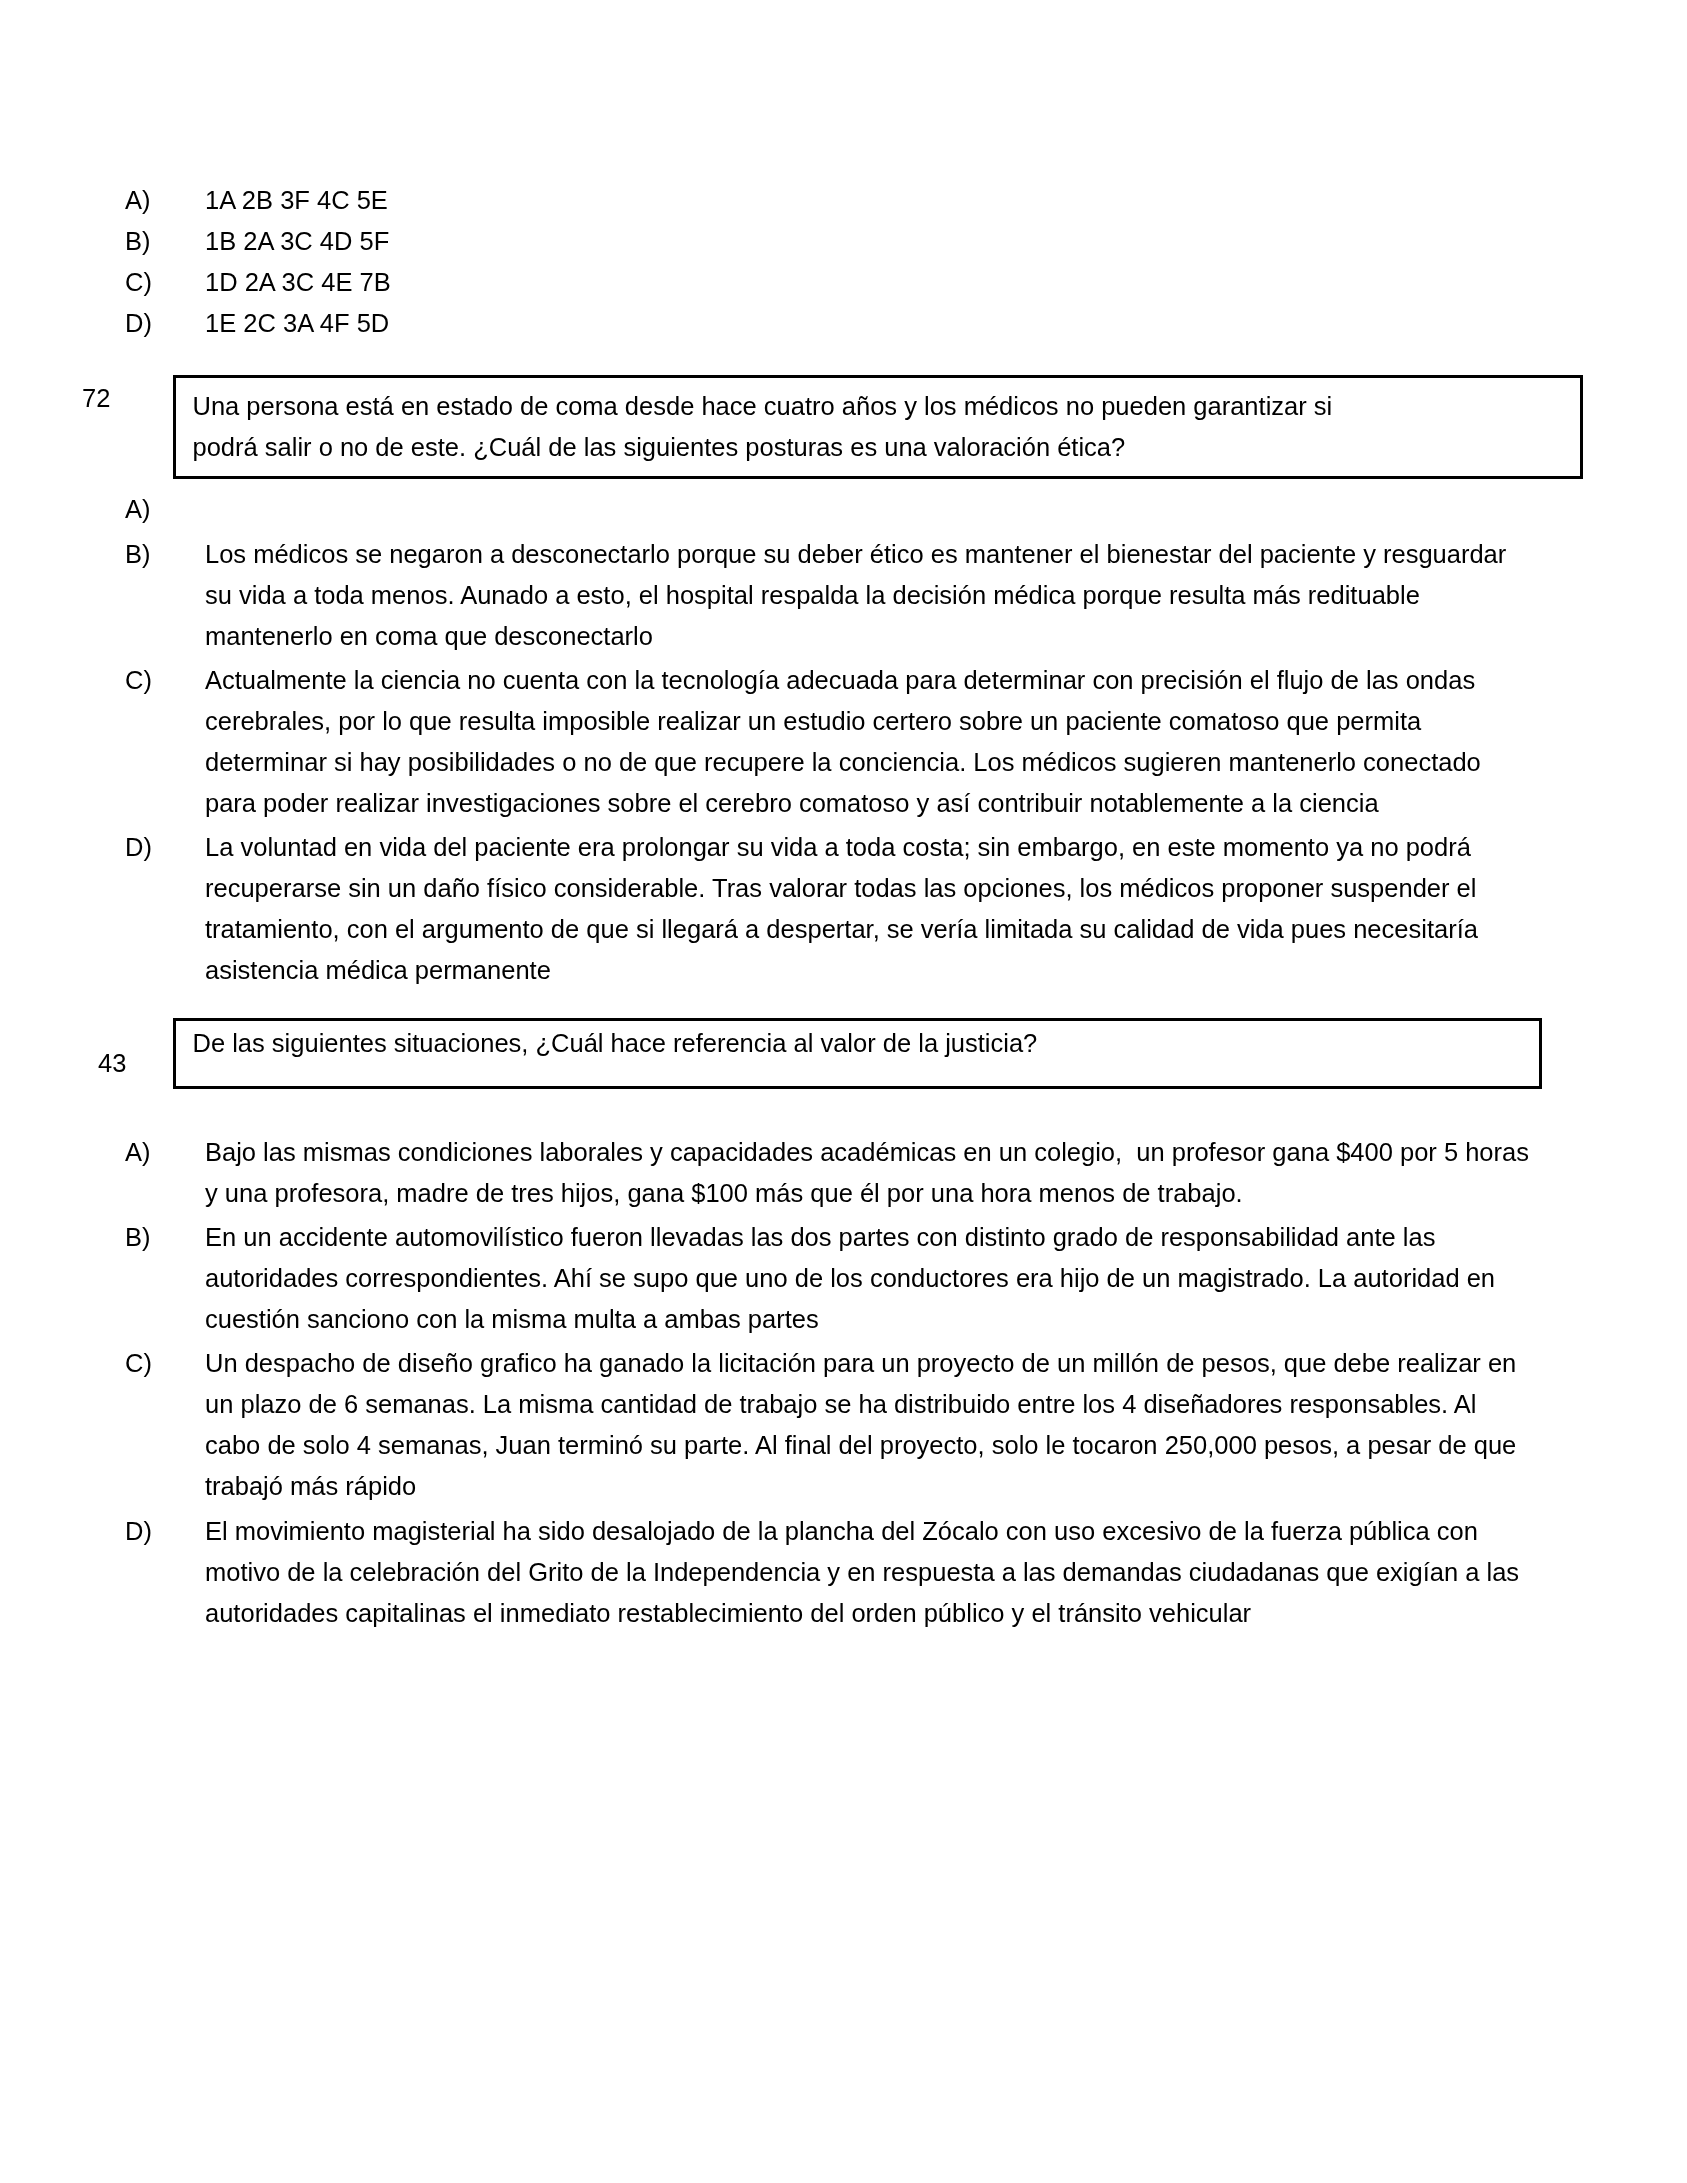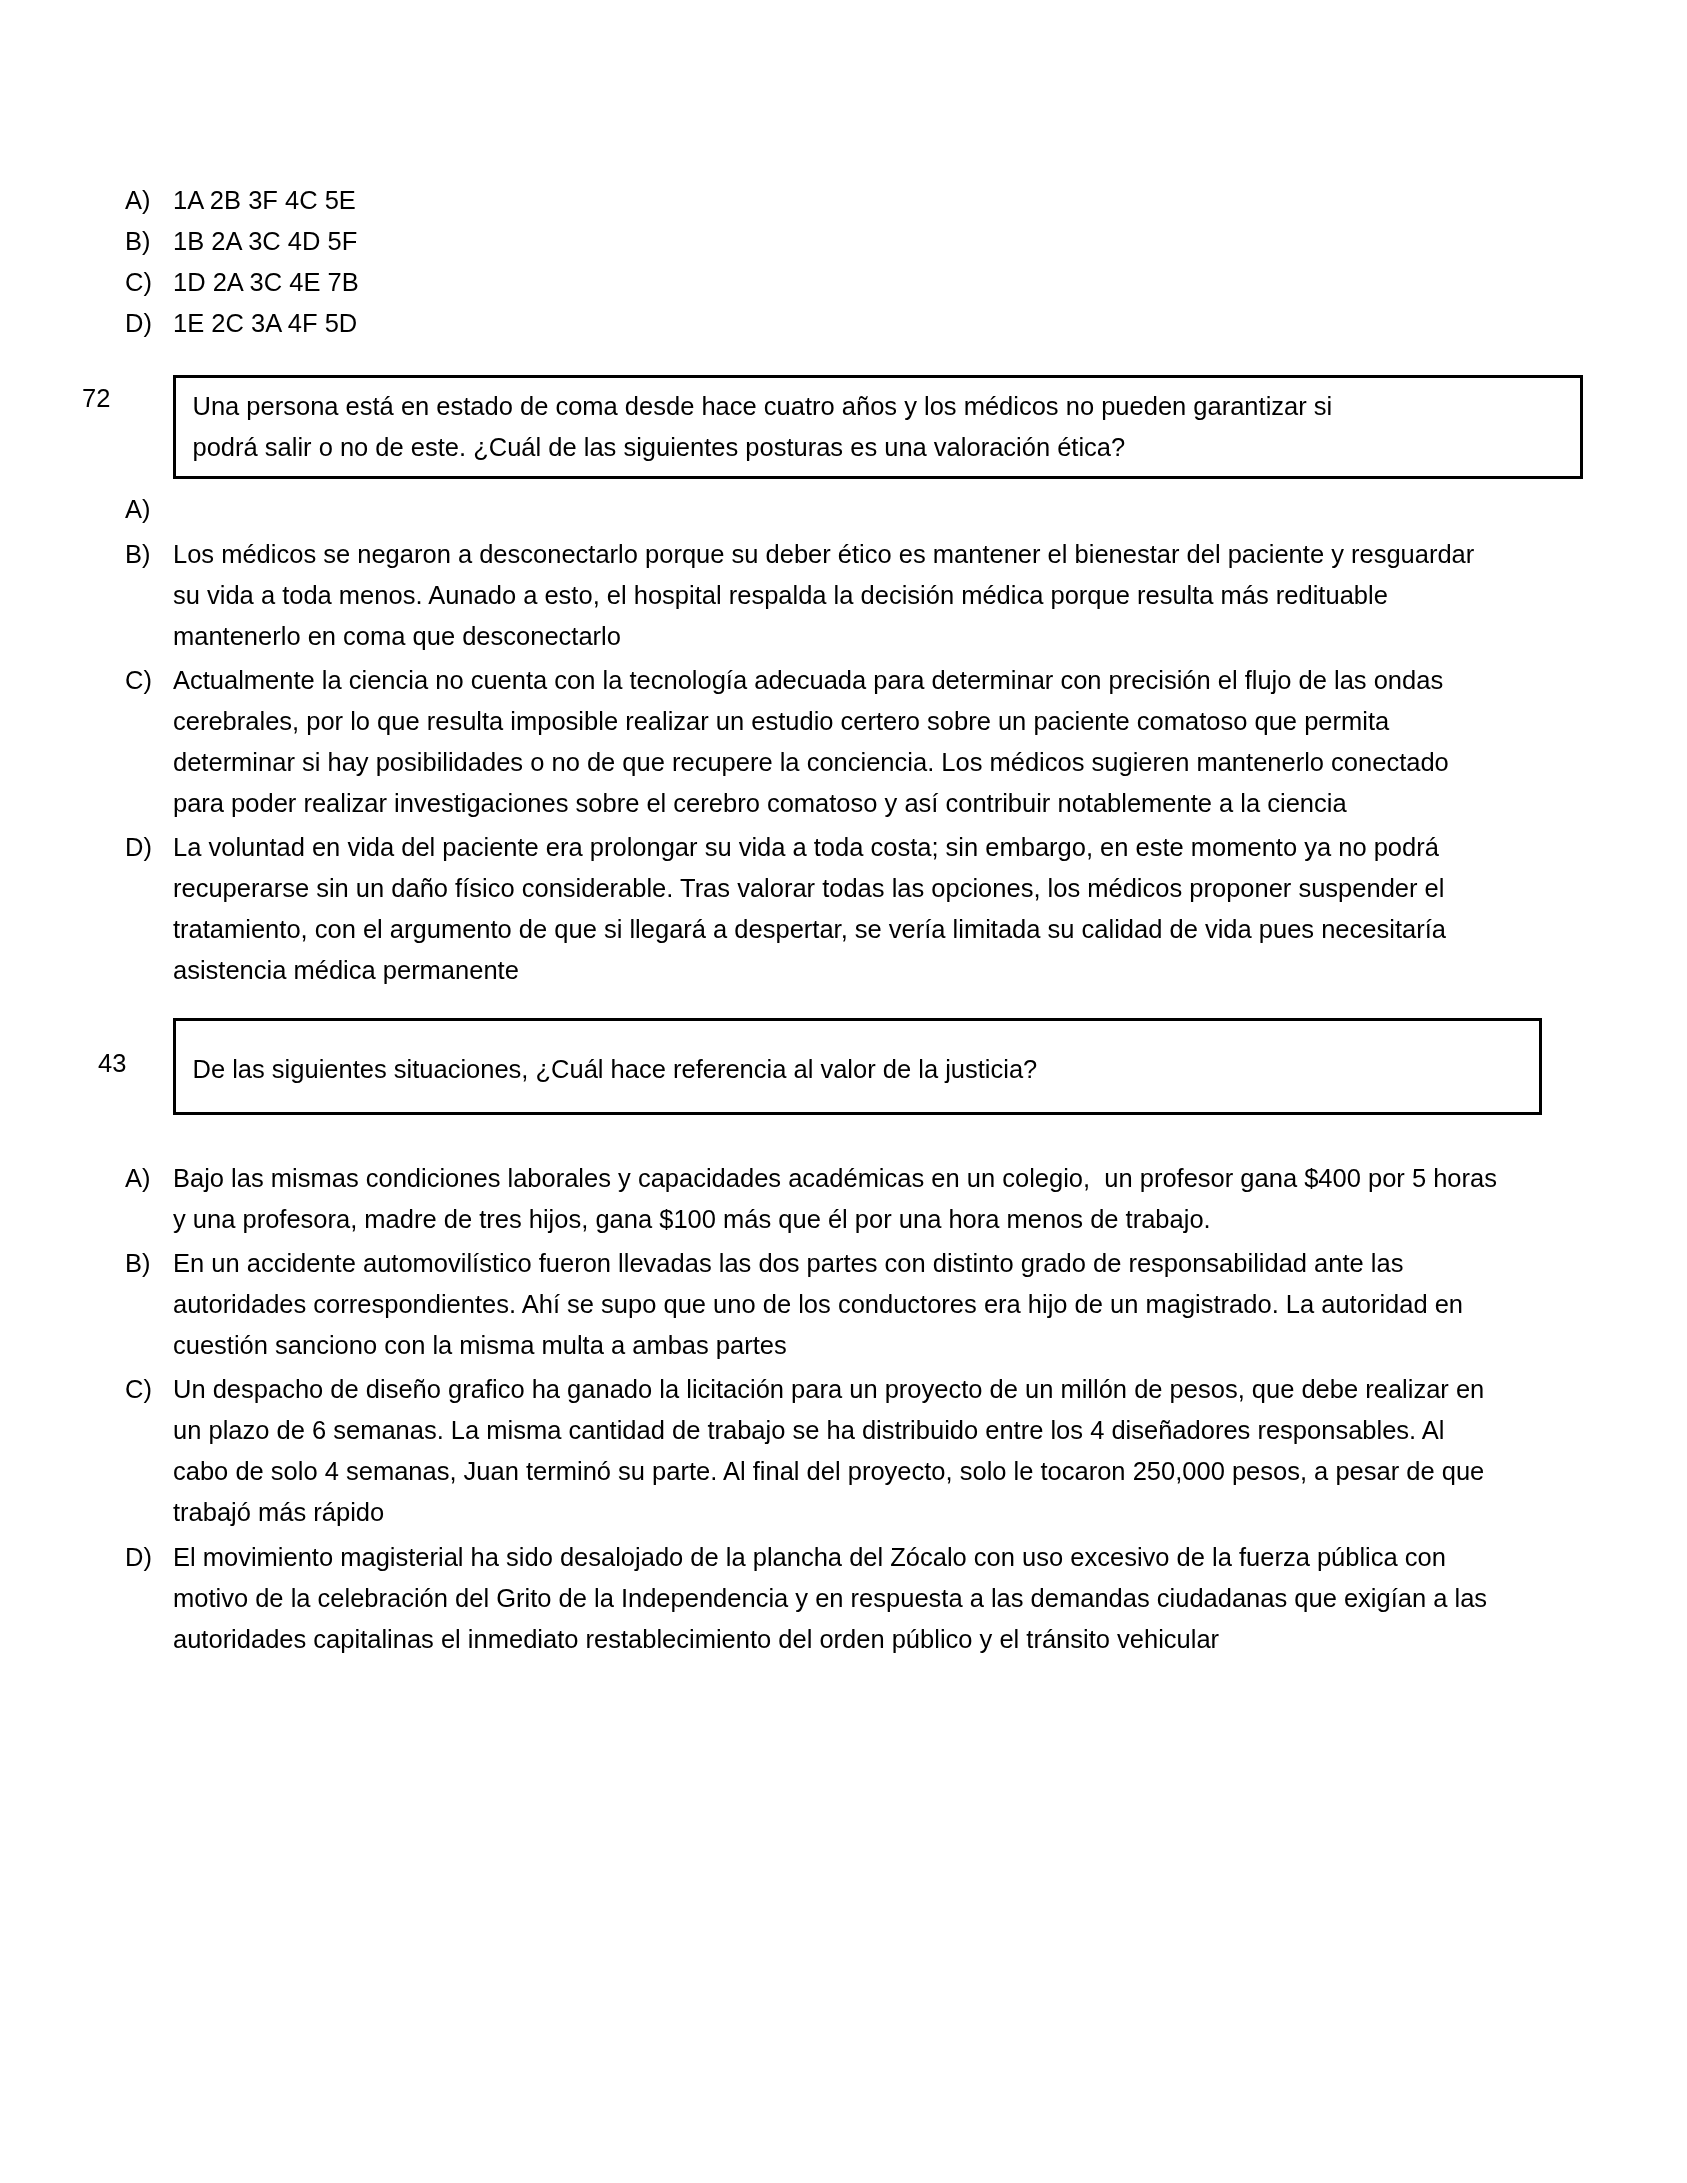--- a/index.html
+++ b/index.html
@@ -10,36 +10,36 @@
     background: #ffffff;
     color: #000000;
     font-family: "Liberation Sans", sans-serif;
     font-size: 25.5px;
     line-height: 41px;
     overflow: hidden;
   }
   .prev-options { padding-top: 180px; margin-left: 125px; }
   .opt-row { display: flex; }
   .opt-label { flex: 0 0 48px; width: 48px; }
-  .opt-text { white-space: pre-wrap; }
+  .opt-text { white-space: pre-wrap; margin-left: 32px; }
 
   .question { position: relative; }
   .q42 { margin-top: 31px; }
   .q43 { margin-top: 27px; }
   .q-number { position: absolute; left: 82px; }
   .q42 .q-number { top: 3.3px; }
   .q43 .q-number { top: 25px; margin-left: 16px; }
   .q-box {
     margin-left: 173px;
     border: 3.3px solid #000000;
     padding: 8.2px 16.5px;
     background: #ffffff;
   }
   .q42 .q-box { margin-right: 104px; }
-  .q43 .q-box { margin-right: 145px; padding-top: 28px; padding-bottom: 21.4px; }
+  .q43 .q-box { margin-right: 145px; padding-top: 2px; padding-bottom: 21.4px; }
   .q-prompt { margin: 0; white-space: pre-wrap; }
 
   .q-options { margin-top: 10px; margin-left: 125px; margin-right: 25px; }
   .q43 .q-options { margin-top: 43px; }
   .opt { display: flex; margin-bottom: 3.3px; }
 </style>
 </head>
 <body>
 
 <div class="page">

